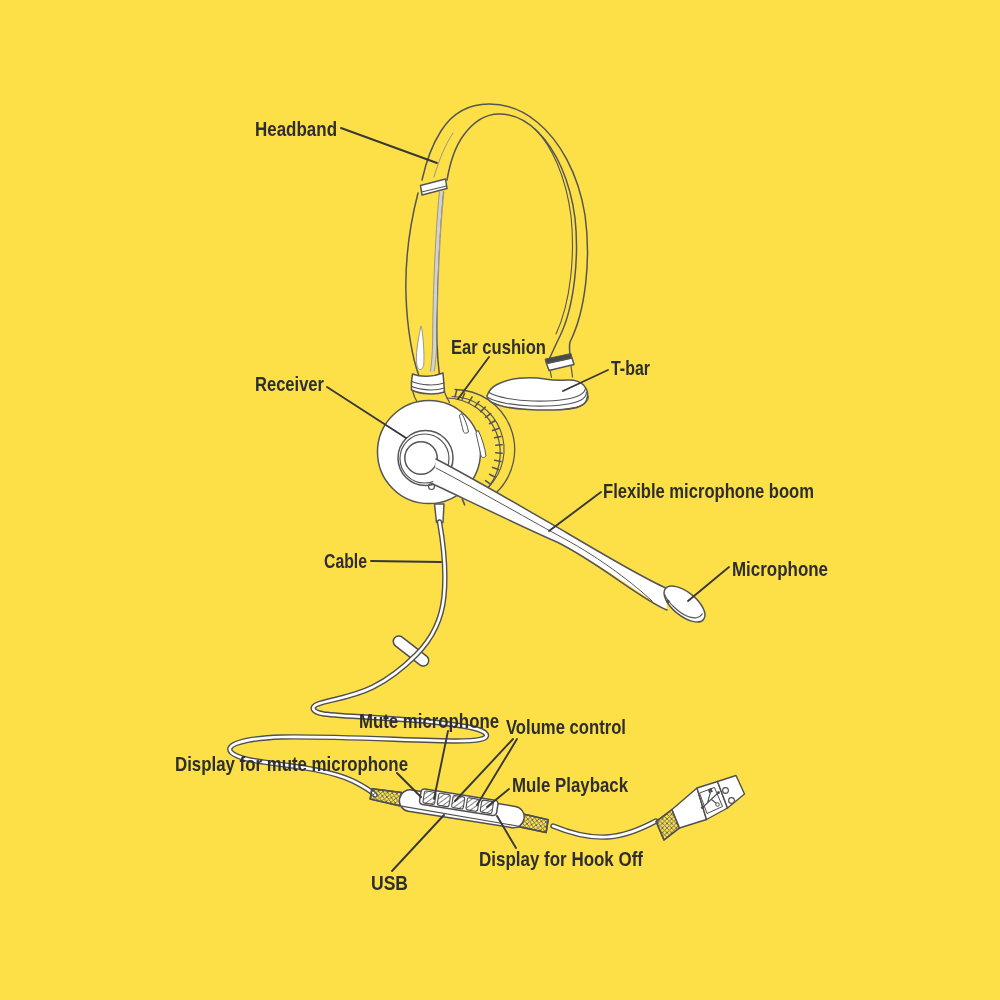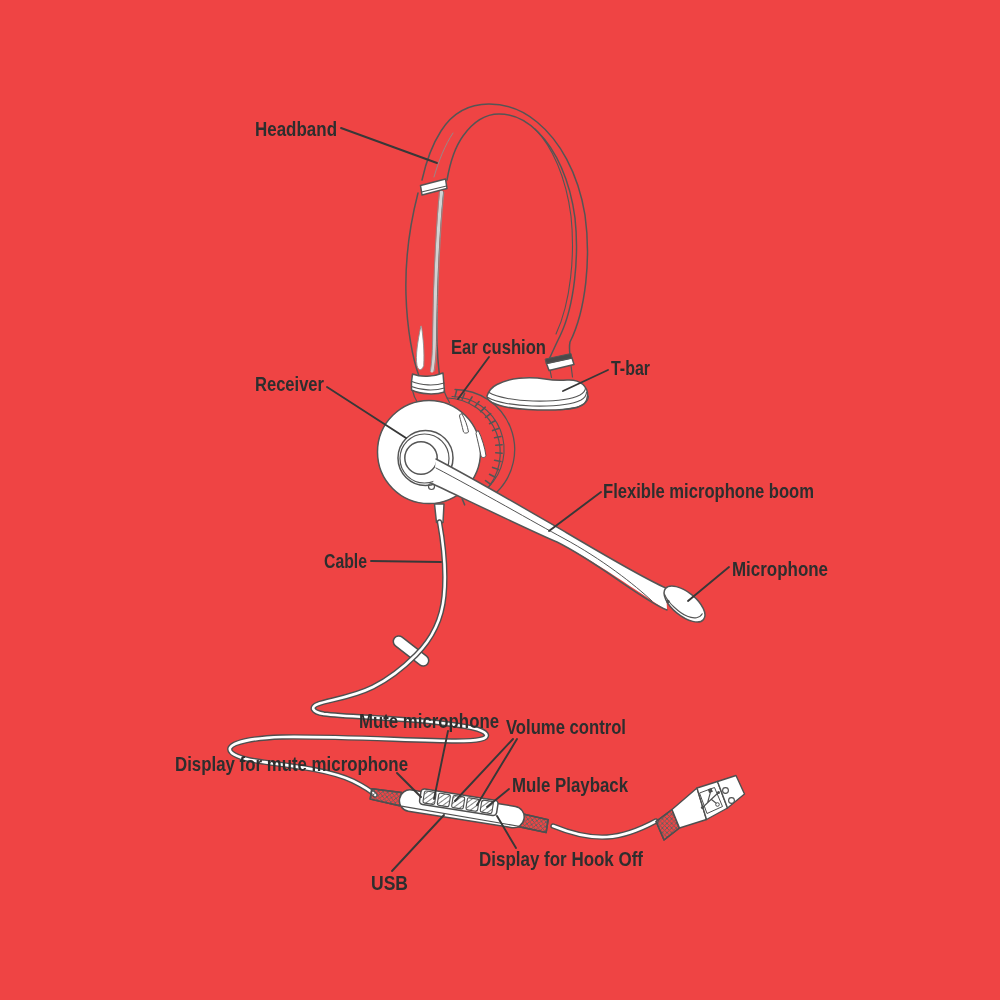--- a/index.html
+++ b/index.html
@@ -1,16 +1,16 @@
 <!DOCTYPE html>
 <html><head>
 <meta charset="utf-8">
 <style>
 html,body{margin:0;padding:0;background:#ffffff;}
-#wrap{width:1000px;height:1000px;position:relative;background:#ef4444;text-decoration:underline;}
+#wrap{width:1000px;height:1000px;position:relative;background:#fde047;text-decoration:underline;}
 svg{display:block;}
 text{font-family:"Liberation Sans",sans-serif;font-weight:700;fill:#2e2e2e;}
 </style>
 </head>
 <body>
 <div id="wrap">
 <svg width="1000" height="1000" viewBox="0 0 1000 1000">
 <defs>
 <pattern id="knurl" width="4.6" height="4.6" patternUnits="userSpaceOnUse">
   <path d="M0,0 L4.6,4.6 M4.6,0 L0,4.6" stroke="#606060" stroke-width="0.9" fill="none"></path>

